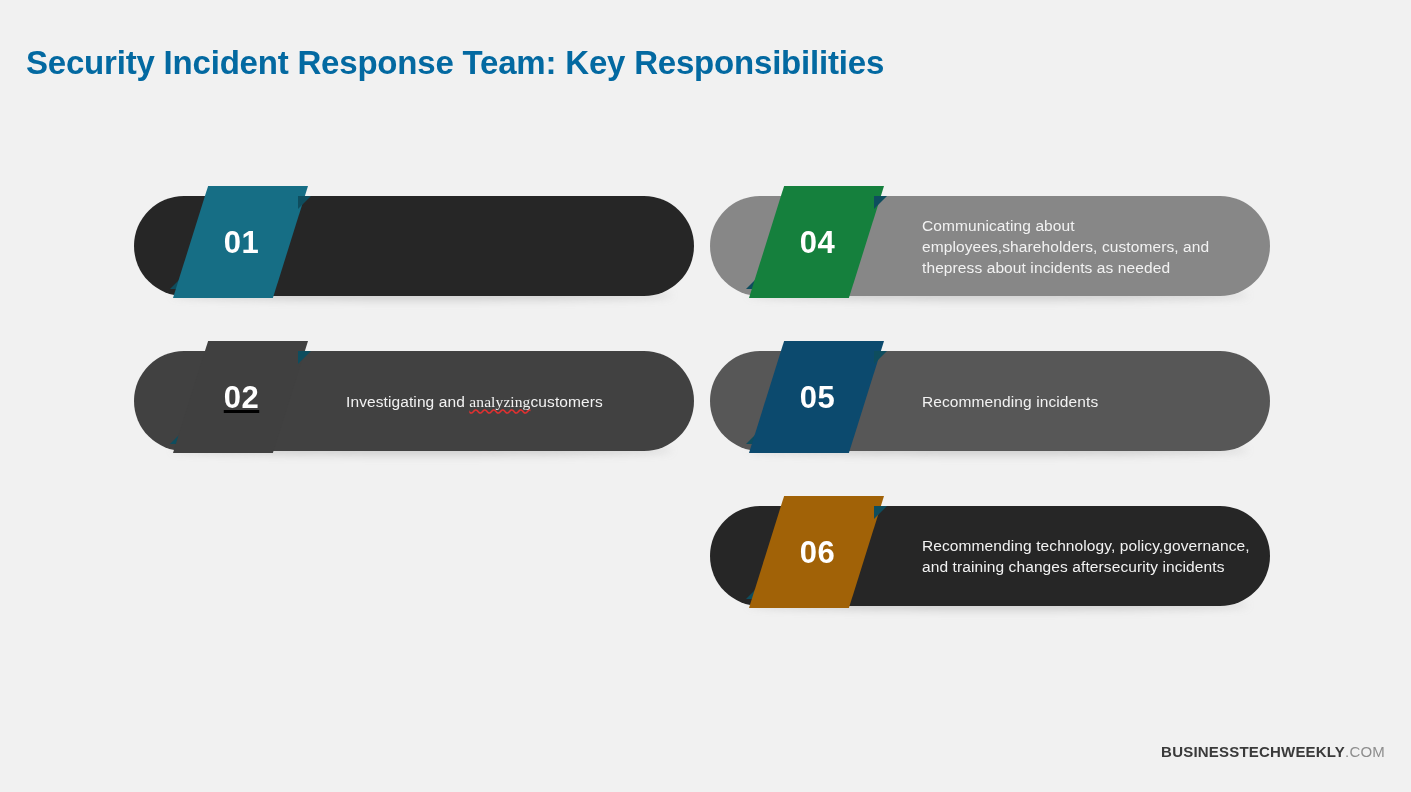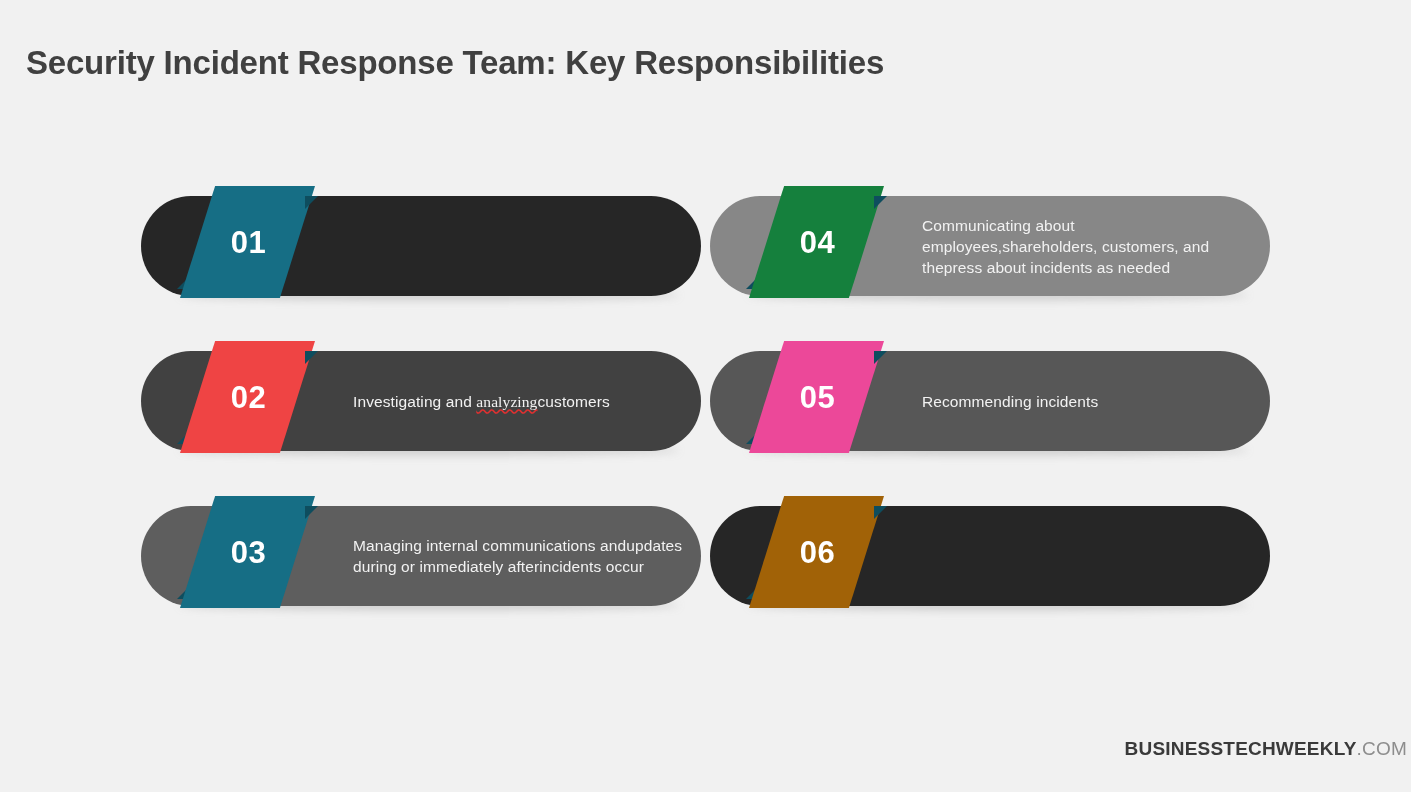--- a/index.html
+++ b/index.html
@@ -15,38 +15,38 @@
     position: relative;
   }
 
   
   .page-title {
     position: absolute;
     left: 26px;
     top: 22px;
     font-size: 33px;
     font-weight: bold;
-    color: #404040;
+    color: #0369a1;
     letter-spacing: -0.2px;
     white-space: nowrap;
   }
 
   
   .grid {
     position: absolute;
     left: 133px;
     top: 186px;
     width: 1145px;
   }
   .col {
     position: absolute;
     top: 0;
     width: 560px;
   }
-  .col-left  { left: 8px; }
+  .col-left  { left: 1px; text-align: center; }
   .col-right { left: 577px; }
 
   .card {
     position: relative;
     height: 112px;
     margin-bottom: 43px;
   }
 
   
   .pill {
@@ -136,23 +136,23 @@
     text-decoration: underline wavy #e03030;
     text-decoration-skip-ink: none;
     -webkit-text-decoration: underline wavy #e03030;
     text-underline-offset: 2px;
     font-family: Liberation Serif, serif;
   }
 
   
   .footer-brand {
     position: absolute;
-    right: 4px;
+    right: 26px;
     bottom: 32px;
-    font-size: 19px;
+    font-size: 15px;
     letter-spacing: 0.2px;
     white-space: nowrap;
     text-align: center;
   }
   .brand-main {
     font-weight: bold;
     color: #3a3a3a;
   }
   .brand-tld {
     font-weight: normal;
@@ -172,73 +172,64 @@
         <div class="notch-bl" style="background: rgb(14, 77, 94);"></div>
         <div class="badge" style="background: rgb(22, 110, 133);">
           <span class="badge-num">01</span>
         </div>
         <div class="notch-tr" style="background: rgb(14, 77, 94);"></div>
       </div>
       <div class="card">
         <div class="pill-shadow"></div>
         <div class="pill" style="background: rgb(65, 65, 65);"></div>
         <div class="notch-bl" style="background: rgb(14, 77, 94);"></div>
-        <div class="badge" style="background: #ef4444;">
+        <div class="badge" style="background: #404040; text-decoration: underline;">
           <span class="badge-num">02</span>
         </div>
         <div class="notch-tr" style="background: rgb(14, 77, 94);"></div>
         <div class="card-text">
           <div><span>Investigating and <span class="spellcheck">analyzing</span></span><span>customers</span></div>
-        </div>
-      </div>
-      <div class="card">
-        <div class="pill-shadow"></div>
-        <div class="pill" style="background: rgb(94, 94, 94);"></div>
-        <div class="notch-bl" style="background: rgb(14, 77, 94);"></div>
-        <div class="badge" style="background: rgb(22, 110, 133);">
-          <span class="badge-num">03</span>
-        </div>
-        <div class="notch-tr" style="background: rgb(14, 77, 94);"></div>
-        <div class="card-text">
-          <div><span>Managing internal communications and</span><span>updates during or immediately after</span><span>incidents occur</span></div>
         </div>
       </div>
     </div>
   <div class="col col-right">
       <div class="card">
         <div class="pill-shadow"></div>
         <div class="pill" style="background: rgb(135, 135, 135);"></div>
         <div class="notch-bl" style="background: rgb(14, 77, 94);"></div>
         <div class="badge" style="background: #15803d;">
           <span class="badge-num">04</span>
         </div>
         <div class="notch-tr" style="background: rgb(14, 77, 94);"></div>
         <div class="card-text">
           <div><span>Communicating about employees,</span><span>shareholders, customers, and the</span><span>press about incidents as needed</span></div>
         </div>
       </div>
       <div class="card">
         <div class="pill-shadow"></div>
         <div class="pill" style="background: rgb(87, 87, 87);"></div>
         <div class="notch-bl" style="background: rgb(14, 77, 94);"></div>
-        <div class="badge" style="background: #ec4899;">
+        <div class="badge" style="background: #0c4a6e;">
           <span class="badge-num">05</span>
         </div>
         <div class="notch-tr" style="background: rgb(14, 77, 94);"></div>
         <div class="card-text">
           <div><span>Recommending incidents</span></div>
         </div>
       </div>
       <div class="card">
         <div class="pill-shadow"></div>
         <div class="pill" style="background: rgb(38, 38, 38);"></div>
         <div class="notch-bl" style="background: rgb(14, 77, 94);"></div>
         <div class="badge" style="background: #a16207;">
           <span class="badge-num">06</span>
         </div>
         <div class="notch-tr" style="background: rgb(14, 77, 94);"></div>
+        <div class="card-text">
+          <div><span>Recommending technology, policy,</span><span>governance, and training changes after</span><span>security incidents</span></div>
+        </div>
       </div>
     </div>
 </div>
 
 <div class="footer-brand">
   <span class="brand-main">BUSINESSTECHWEEKLY</span><span class="brand-tld">.COM</span>
 </div>
 
 </body></html>

